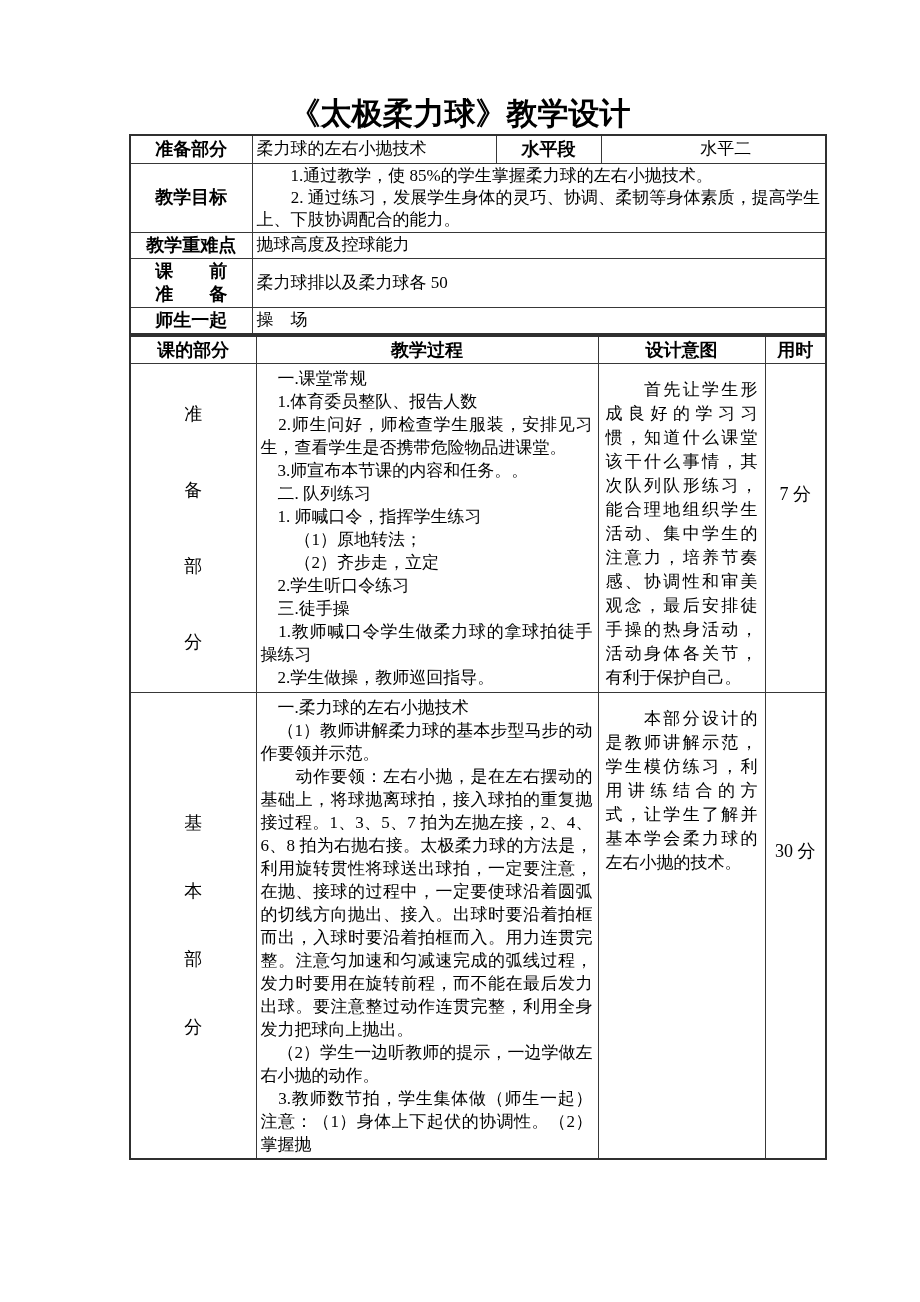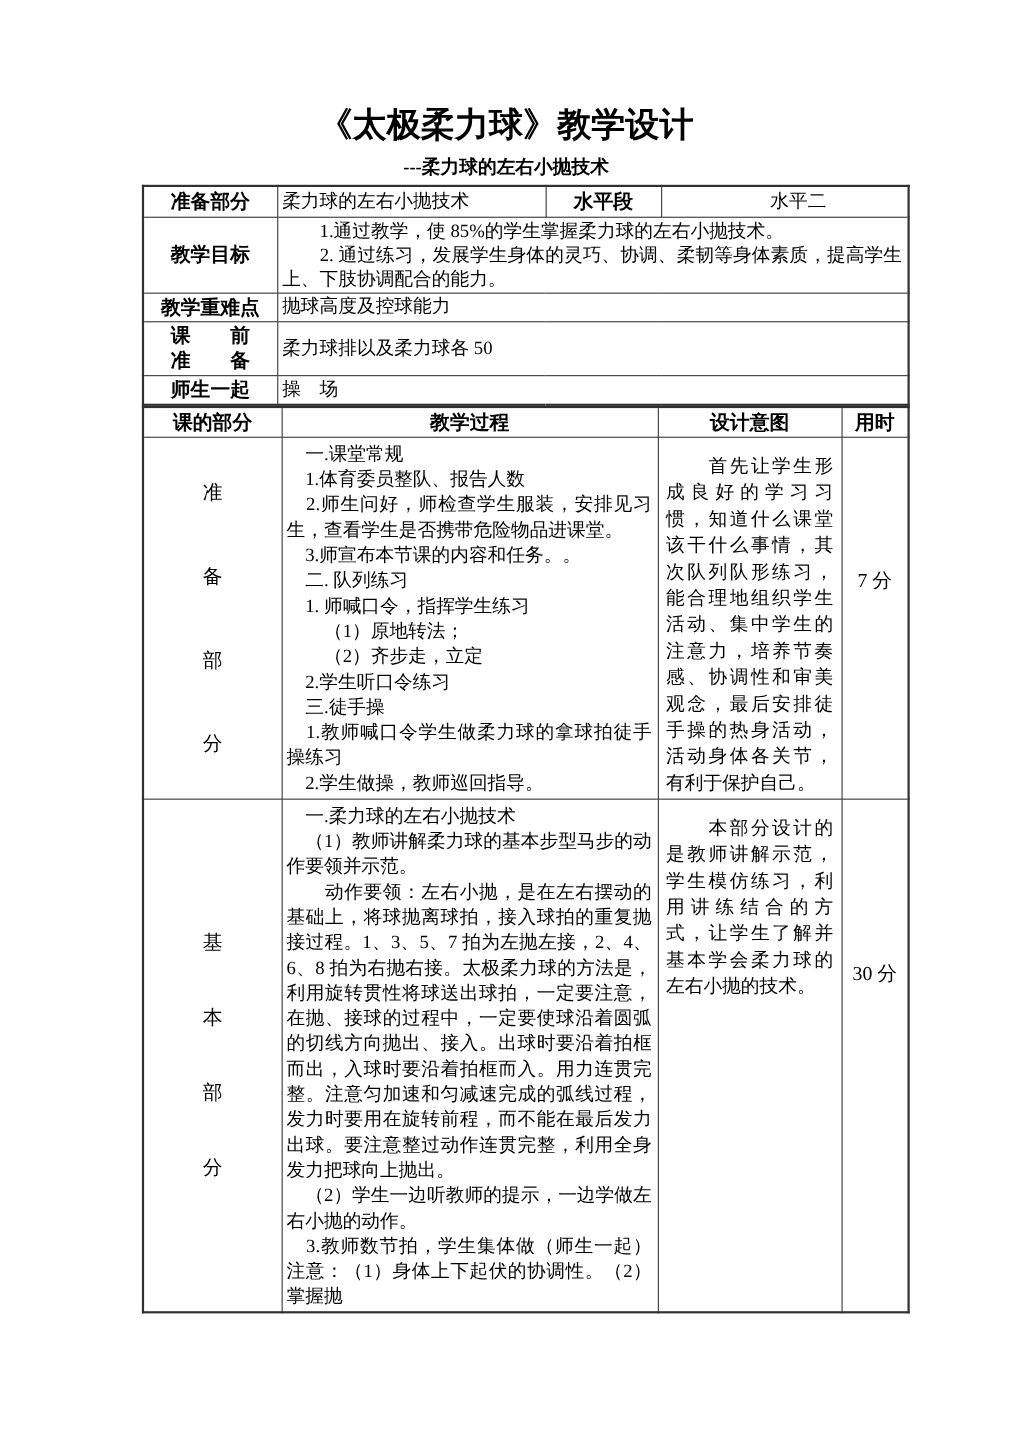--- a/index.html
+++ b/index.html
@@ -100,21 +100,20 @@
   }
   td.time-prep  { padding-top: 118px; }
   td.time-basic { padding-top: 146px; }
 </style>
 </head>
 <body>
 
 <div class="page">
 
   <h1 class="doc-title">《太极柔力球》教学设计</h1>
-  <div class="doc-subtitle">---柔力球的左右小抛技术</div>
 
   <table class="doc-table">
     <colgroup>
       <col style="width:122px">
         <col style="width:244px">
         <col style="width:105px">
         <col style="width:225px">
     </colgroup>
     <tbody>
         <tr style="height:28px">

